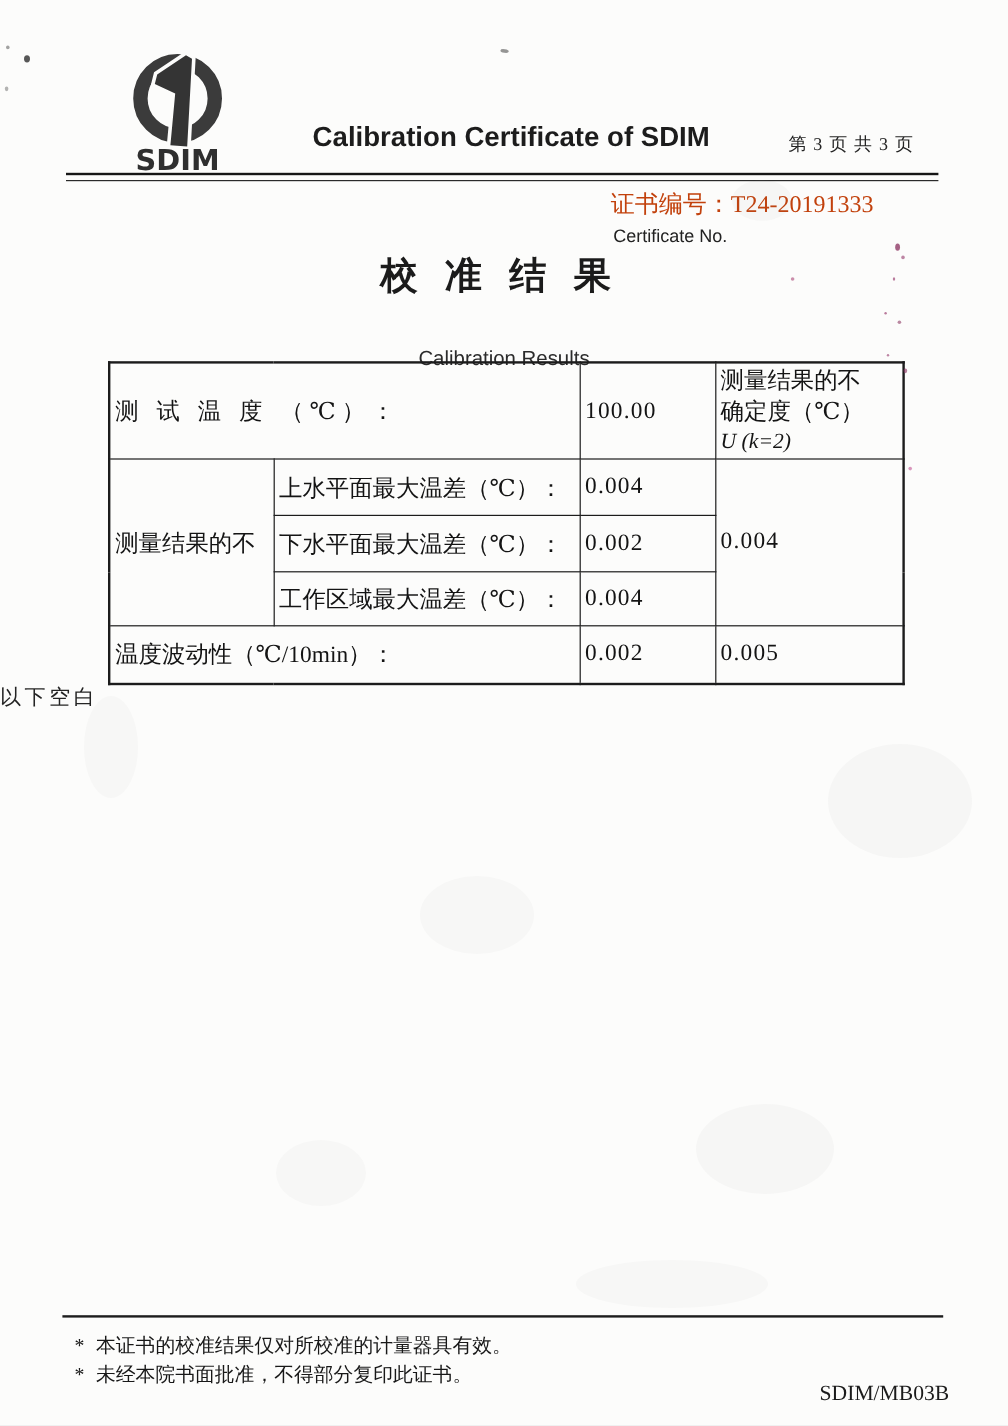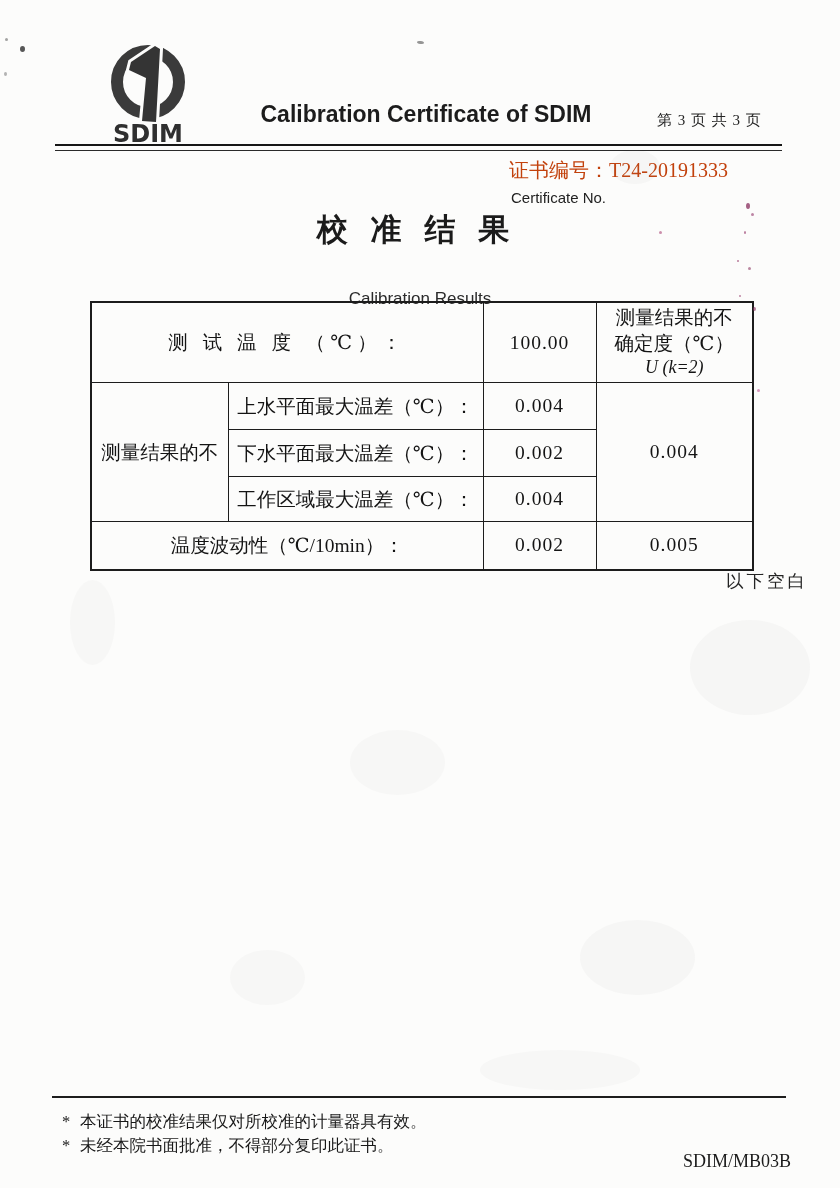--- a/index.html
+++ b/index.html
@@ -35,29 +35,29 @@
     font-family:"DejaVu Sans","Liberation Sans",sans-serif; font-weight:bold;
     font-size:31px; letter-spacing:6px; color:#1b1b1b; transform:translateX(-4px); }
   .section-subtitle { position:absolute; left:0; top:255px; width:840px; text-align:center;
     font-family:Liberation Sans, sans-serif; font-size:17px; color:#2b2b2b;margin-top:34px; }
 
   
   .table-wrap { position:absolute; left:90px; top:301px; }
   table.results { border-collapse:collapse; table-layout:fixed; width:662px;
     border:2.5px solid #1c1c1c; }
   table.results td { border:1.7px solid #1c1c1c; font-size:19.5px; color:#141414;
-    text-align:center; vertical-align:middle; padding:2px 4px; overflow:hidden; }
+    text-align:left; vertical-align:middle; padding:2px 4px; overflow:hidden; }
   tr.r1 { height:73px; } tr.r2 { height:47px; } tr.r3 { height:47px; }
   tr.r4 { height:45px; } tr.r5 { height:48px; }
   .spread { letter-spacing:5px;margin-top:36px; }
   .u-head { font-size:18.5px; line-height:1.32; padding:3px 4px; }
   .u-k { font-style:italic; font-size:18px; }
   .num { letter-spacing:1px; }
 
-  .end-note { position:absolute; left:0; top:569px; width:808px; text-align:right;
+  .end-note { position:absolute; left:0; top:569px; width:808px; text-align:left;
     font-size:17.5px; letter-spacing:3px; color:#242424; }
 
   
   .footer-rule { position:absolute; left:52px; top:1096px; width:734px;
     border-top:2.2px solid #1d1d1d; }
   .notes { position:absolute; left:62px; top:1110px; font-size:16.5px; line-height:1.45; color:#181818; }
   .note-row { white-space:nowrap; }
   .bullet { display:inline-block; width:18px; }
   .form-code { position:absolute; left:683px; top:1151px; font-size:18px; color:#1b1b1b; }
 

